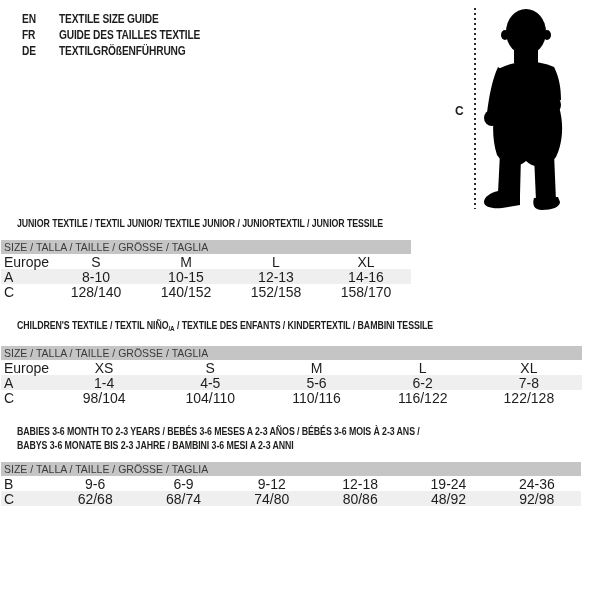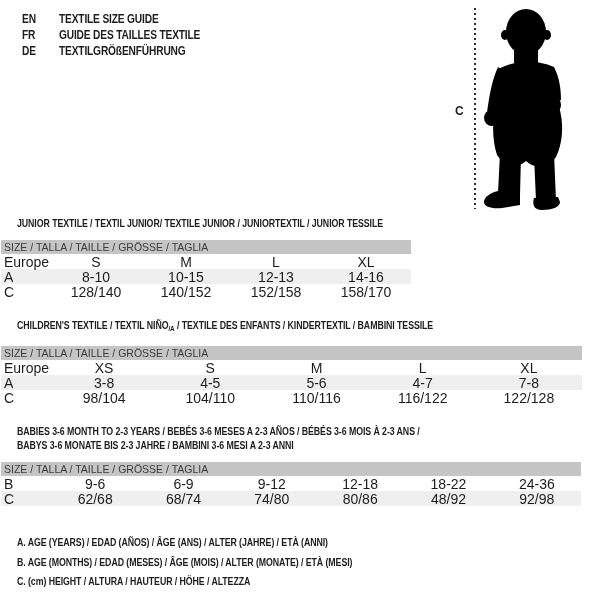--- a/index.html
+++ b/index.html
@@ -119,24 +119,24 @@
     <div class="t-row">
       <div class="cell rlabel">Europe</div>
       <div class="cell">XS</div>
       <div class="cell">S</div>
       <div class="cell">M</div>
       <div class="cell">L</div>
       <div class="cell">XL</div>
     </div>
     <div class="t-row alt">
       <div class="cell rlabel">A</div>
-      <div class="cell">3-8</div>
+      <div class="cell">1-4</div>
       <div class="cell">4-5</div>
       <div class="cell">5-6</div>
-      <div class="cell">4-7</div>
+      <div class="cell">6-2</div>
       <div class="cell">7-8</div>
     </div>
     <div class="t-row">
       <div class="cell rlabel">C</div>
       <div class="cell">98/104</div>
       <div class="cell">104/110</div>
       <div class="cell">110/116</div>
       <div class="cell">116/122</div>
       <div class="cell">122/128</div>
     </div>
@@ -147,33 +147,28 @@
     <div>BABYS 3-6 MONATE BIS 2-3 JAHRE / BAMBINI 3-6 MESI A 2-3 ANNI</div>
   </div>
   <div class="size-table t-babies" style="top:462px;width:580px;">
     <div class="size-bar">SIZE / TALLA / TAILLE / GRÖSSE / TAGLIA</div>
     <div class="t-row">
       <div class="cell rlabel">B</div>
       <div class="cell">9-6</div>
       <div class="cell">6-9</div>
       <div class="cell">9-12</div>
       <div class="cell">12-18</div>
-      <div class="cell">18-22</div>
+      <div class="cell">19-24</div>
       <div class="cell">24-36</div>
     </div>
     <div class="t-row alt">
       <div class="cell rlabel">C</div>
       <div class="cell">62/68</div>
       <div class="cell">68/74</div>
       <div class="cell">74/80</div>
       <div class="cell">80/86</div>
       <div class="cell">48/92</div>
       <div class="cell">92/98</div>
     </div>
   </div>
 
-  <div class="legend">
-    <div class="legend-line">A. AGE (YEARS) / EDAD (AÑOS) / ÂGE (ANS) / ALTER (JAHRE) / ETÀ (ANNI)</div>
-    <div class="legend-line">B. AGE (MONTHS) / EDAD (MESES) / ÂGE (MOIS) / ALTER (MONATE) / ETÀ (MESI)</div>
-    <div class="legend-line">C. (cm) HEIGHT / ALTURA / HAUTEUR / HÖHE / ALTEZZA</div>
-  </div>
 
 </div>
 
 </body></html>

